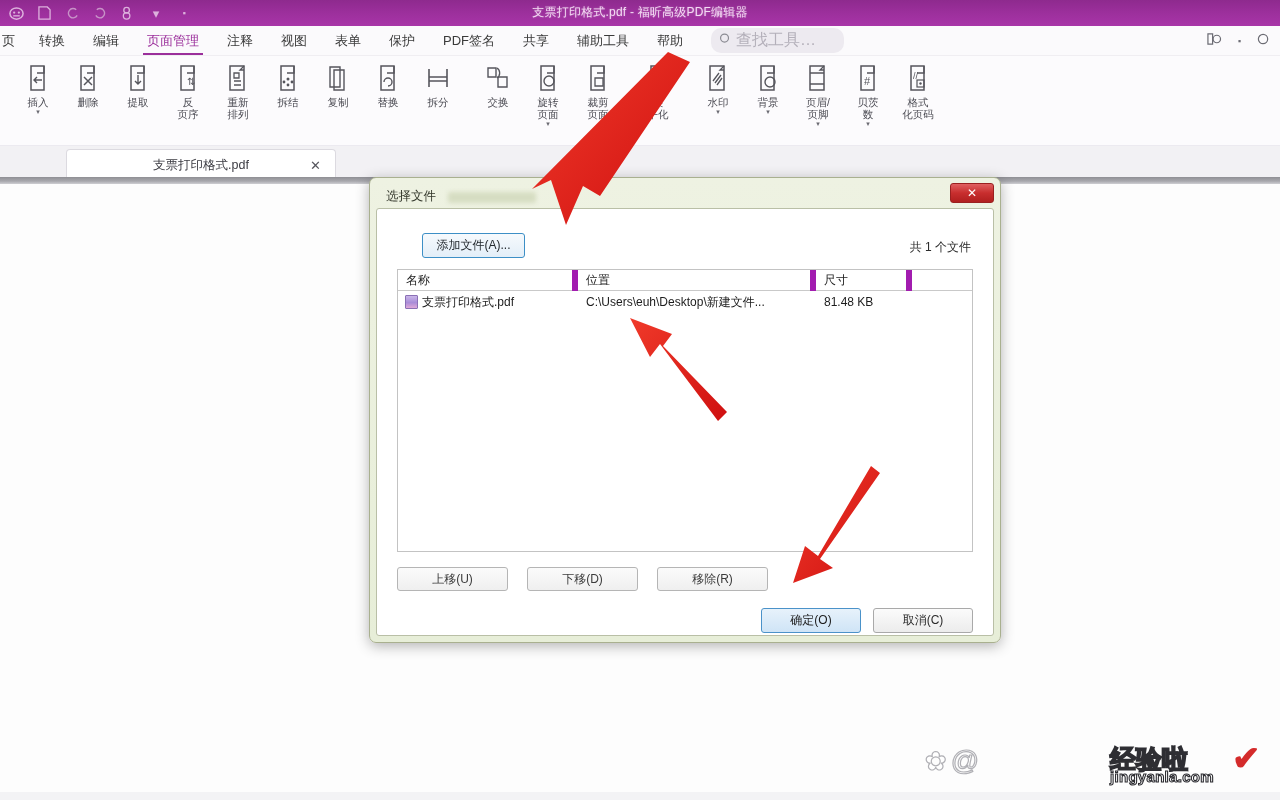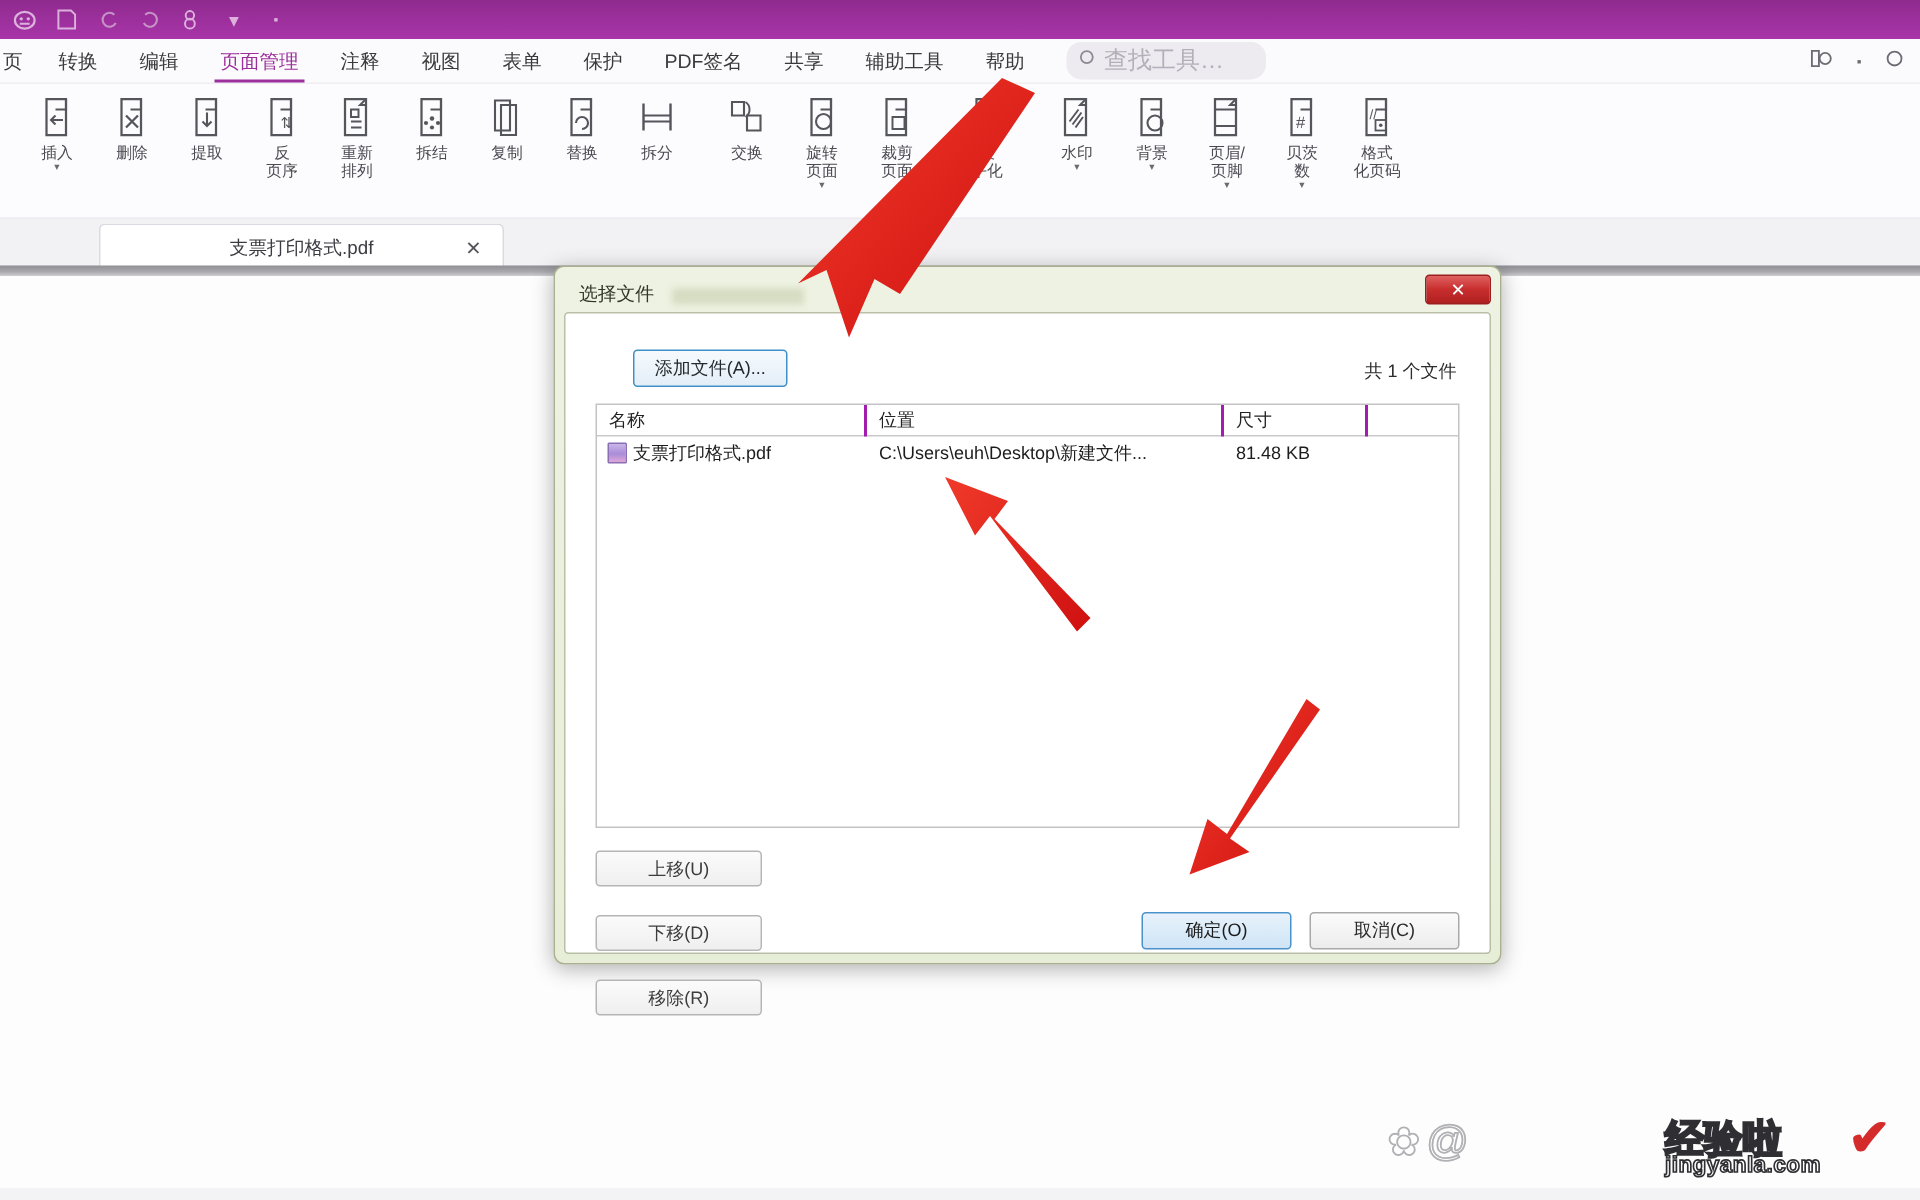--- a/index.html
+++ b/index.html
@@ -148,39 +148,39 @@
   .listbox {
     position: absolute; left: 20px; top: 60px; right: 20px; height: 283px;
     background: #ffffff; border: 1px solid #c3c3c3;
   }
   .lhead {
     display: flex; height: 21px; align-items: center;
     border-bottom: 1px solid #c9c9c9; background: #ffffff;
   }
   .lhead div {
     font-size: 12px; color: #222; padding-left: 8px;
-    border-right: 2px solid #a21caf; height: 21px; line-height: 21px;
+    border-right: 6px solid #a21caf; height: 21px; line-height: 21px;
   }
   .c-name { width: 180px; }
   .c-loc  { width: 238px; }
   .c-size { width: 96px; }
   .c-end  { flex: 1; border-right: none !important; }
   .lrow { display: flex; height: 22px; align-items: center; }
   .lrow .cell {
     font-size: 12px; color: #1d1d1d; padding-left: 8px; height: 22px;
     line-height: 22px; overflow: hidden; white-space: nowrap;
   }
   .pdficon {
     width: 13px; height: 14px; margin-left: 7px; margin-right: 4px;
     background: linear-gradient(180deg,#c9b6e8 0%, #a98cd8 55%, #e0a8d8 100%);
     border: 1px solid #8a6fb5; border-radius: 1px;
     display: inline-block; vertical-align: middle;
   }
 
-  .midbtns { position: absolute; left: 20px; top: 358px; display: flex; gap: 19px; flex-direction: column; }
+  .midbtns { position: absolute; left: 20px; top: 358px; display: flex; gap: 19px; }
   .gbtn {
     width: 111px; height: 24px;
     background: linear-gradient(180deg,#fbfbfb 0%, #efefef 100%);
     border: 1px solid #b5b5b5; border-radius: 3px;
     font-size: 12px; color: #3c3c3c;
     display: flex; align-items: center; justify-content: center;
   }
   .okbtns { position: absolute; right: 20px; top: 399px; display: flex; gap: 12px; }
   .btn-ok {
     width: 100px; height: 25px;
@@ -261,20 +261,21 @@
       </span>
       <span class="qicon">
         <svg width="14" height="14" viewBox="0 0 15 15">
             <circle cx="6" cy="4.5" r="3" fill="none" stroke="#e8c8e8" stroke-width="1.4"></circle>
             <circle cx="6" cy="10.5" r="3.5" fill="none" stroke="#e8c8e8" stroke-width="1.4"></circle>
           </svg>
       </span>
       <span class="qicon">▾</span>
       <span class="qicon" style="font-size:9px;">▪</span>
     </div>
+    <div class="title-text">支票打印格式.pdf - 福昕高级PDF编辑器</div>
   </div>
 
   <div class="menubar">
     <div class="menu-item first">页</div>
     <div class="menu-item">转换</div>
     <div class="menu-item">编辑</div>
     <div class="menu-item active">页面管理</div>
     <div class="menu-item">注释</div>
     <div class="menu-item">视图</div>
     <div class="menu-item">表单</div>

